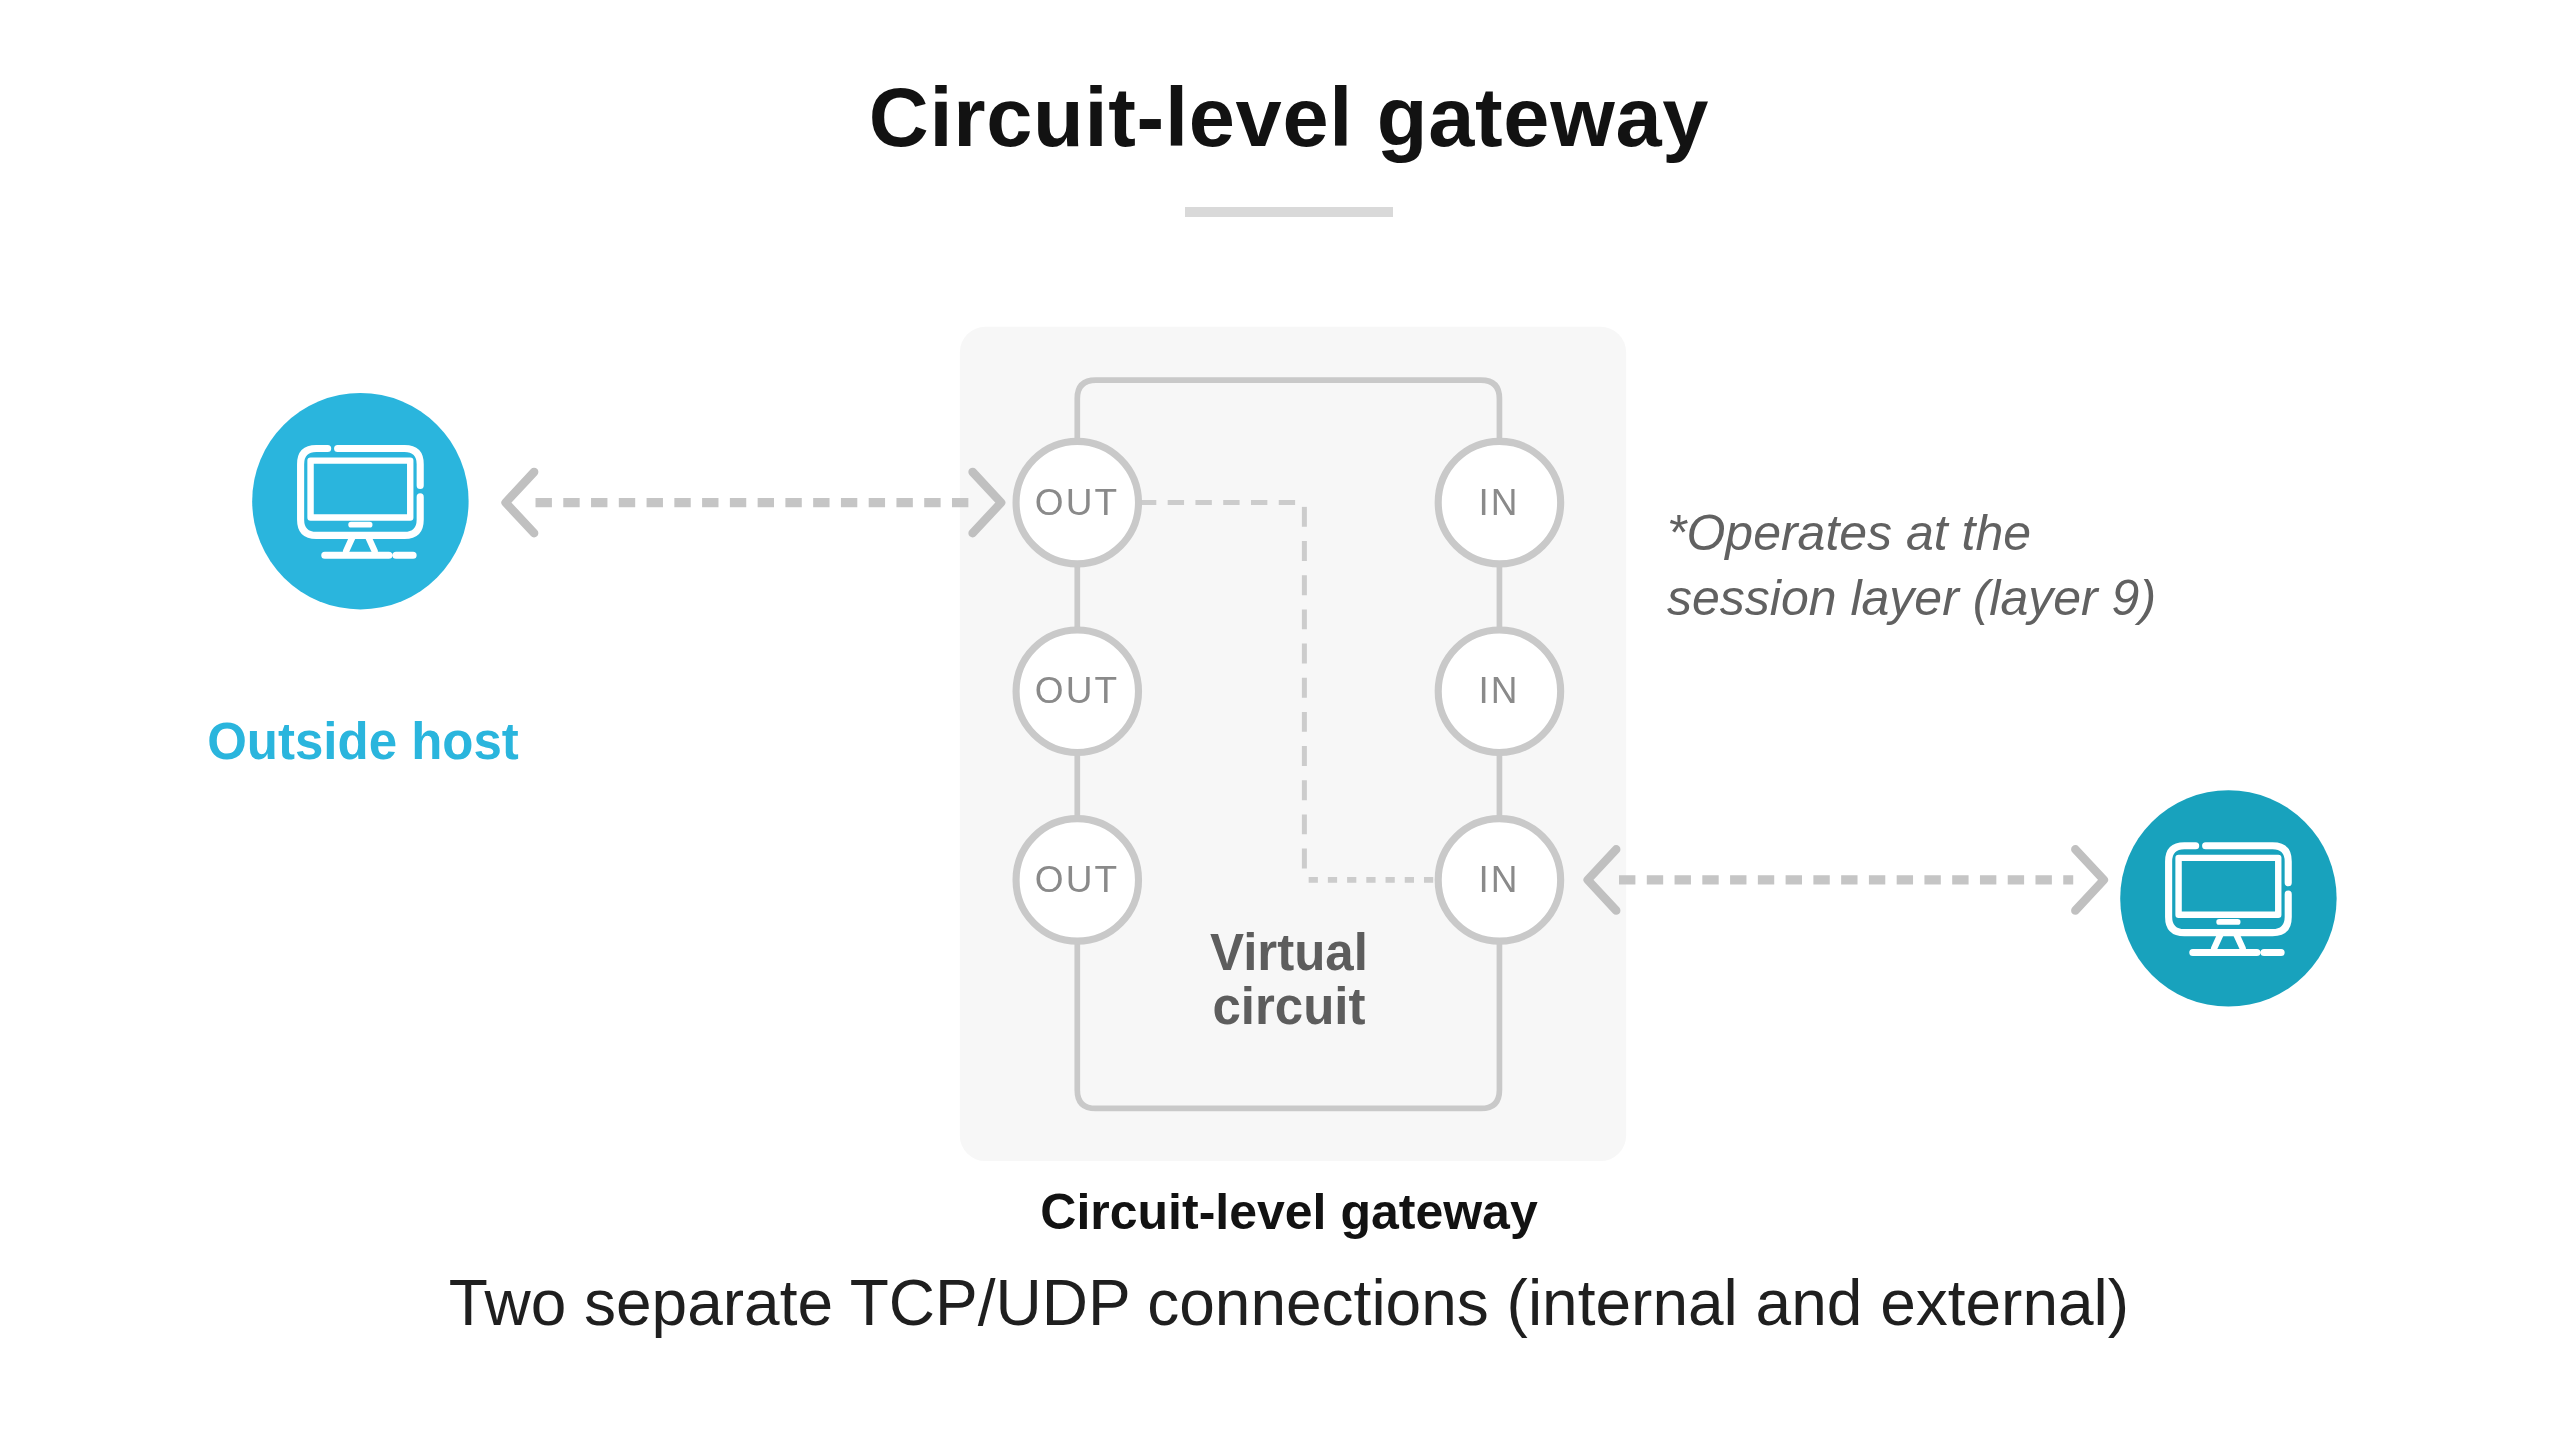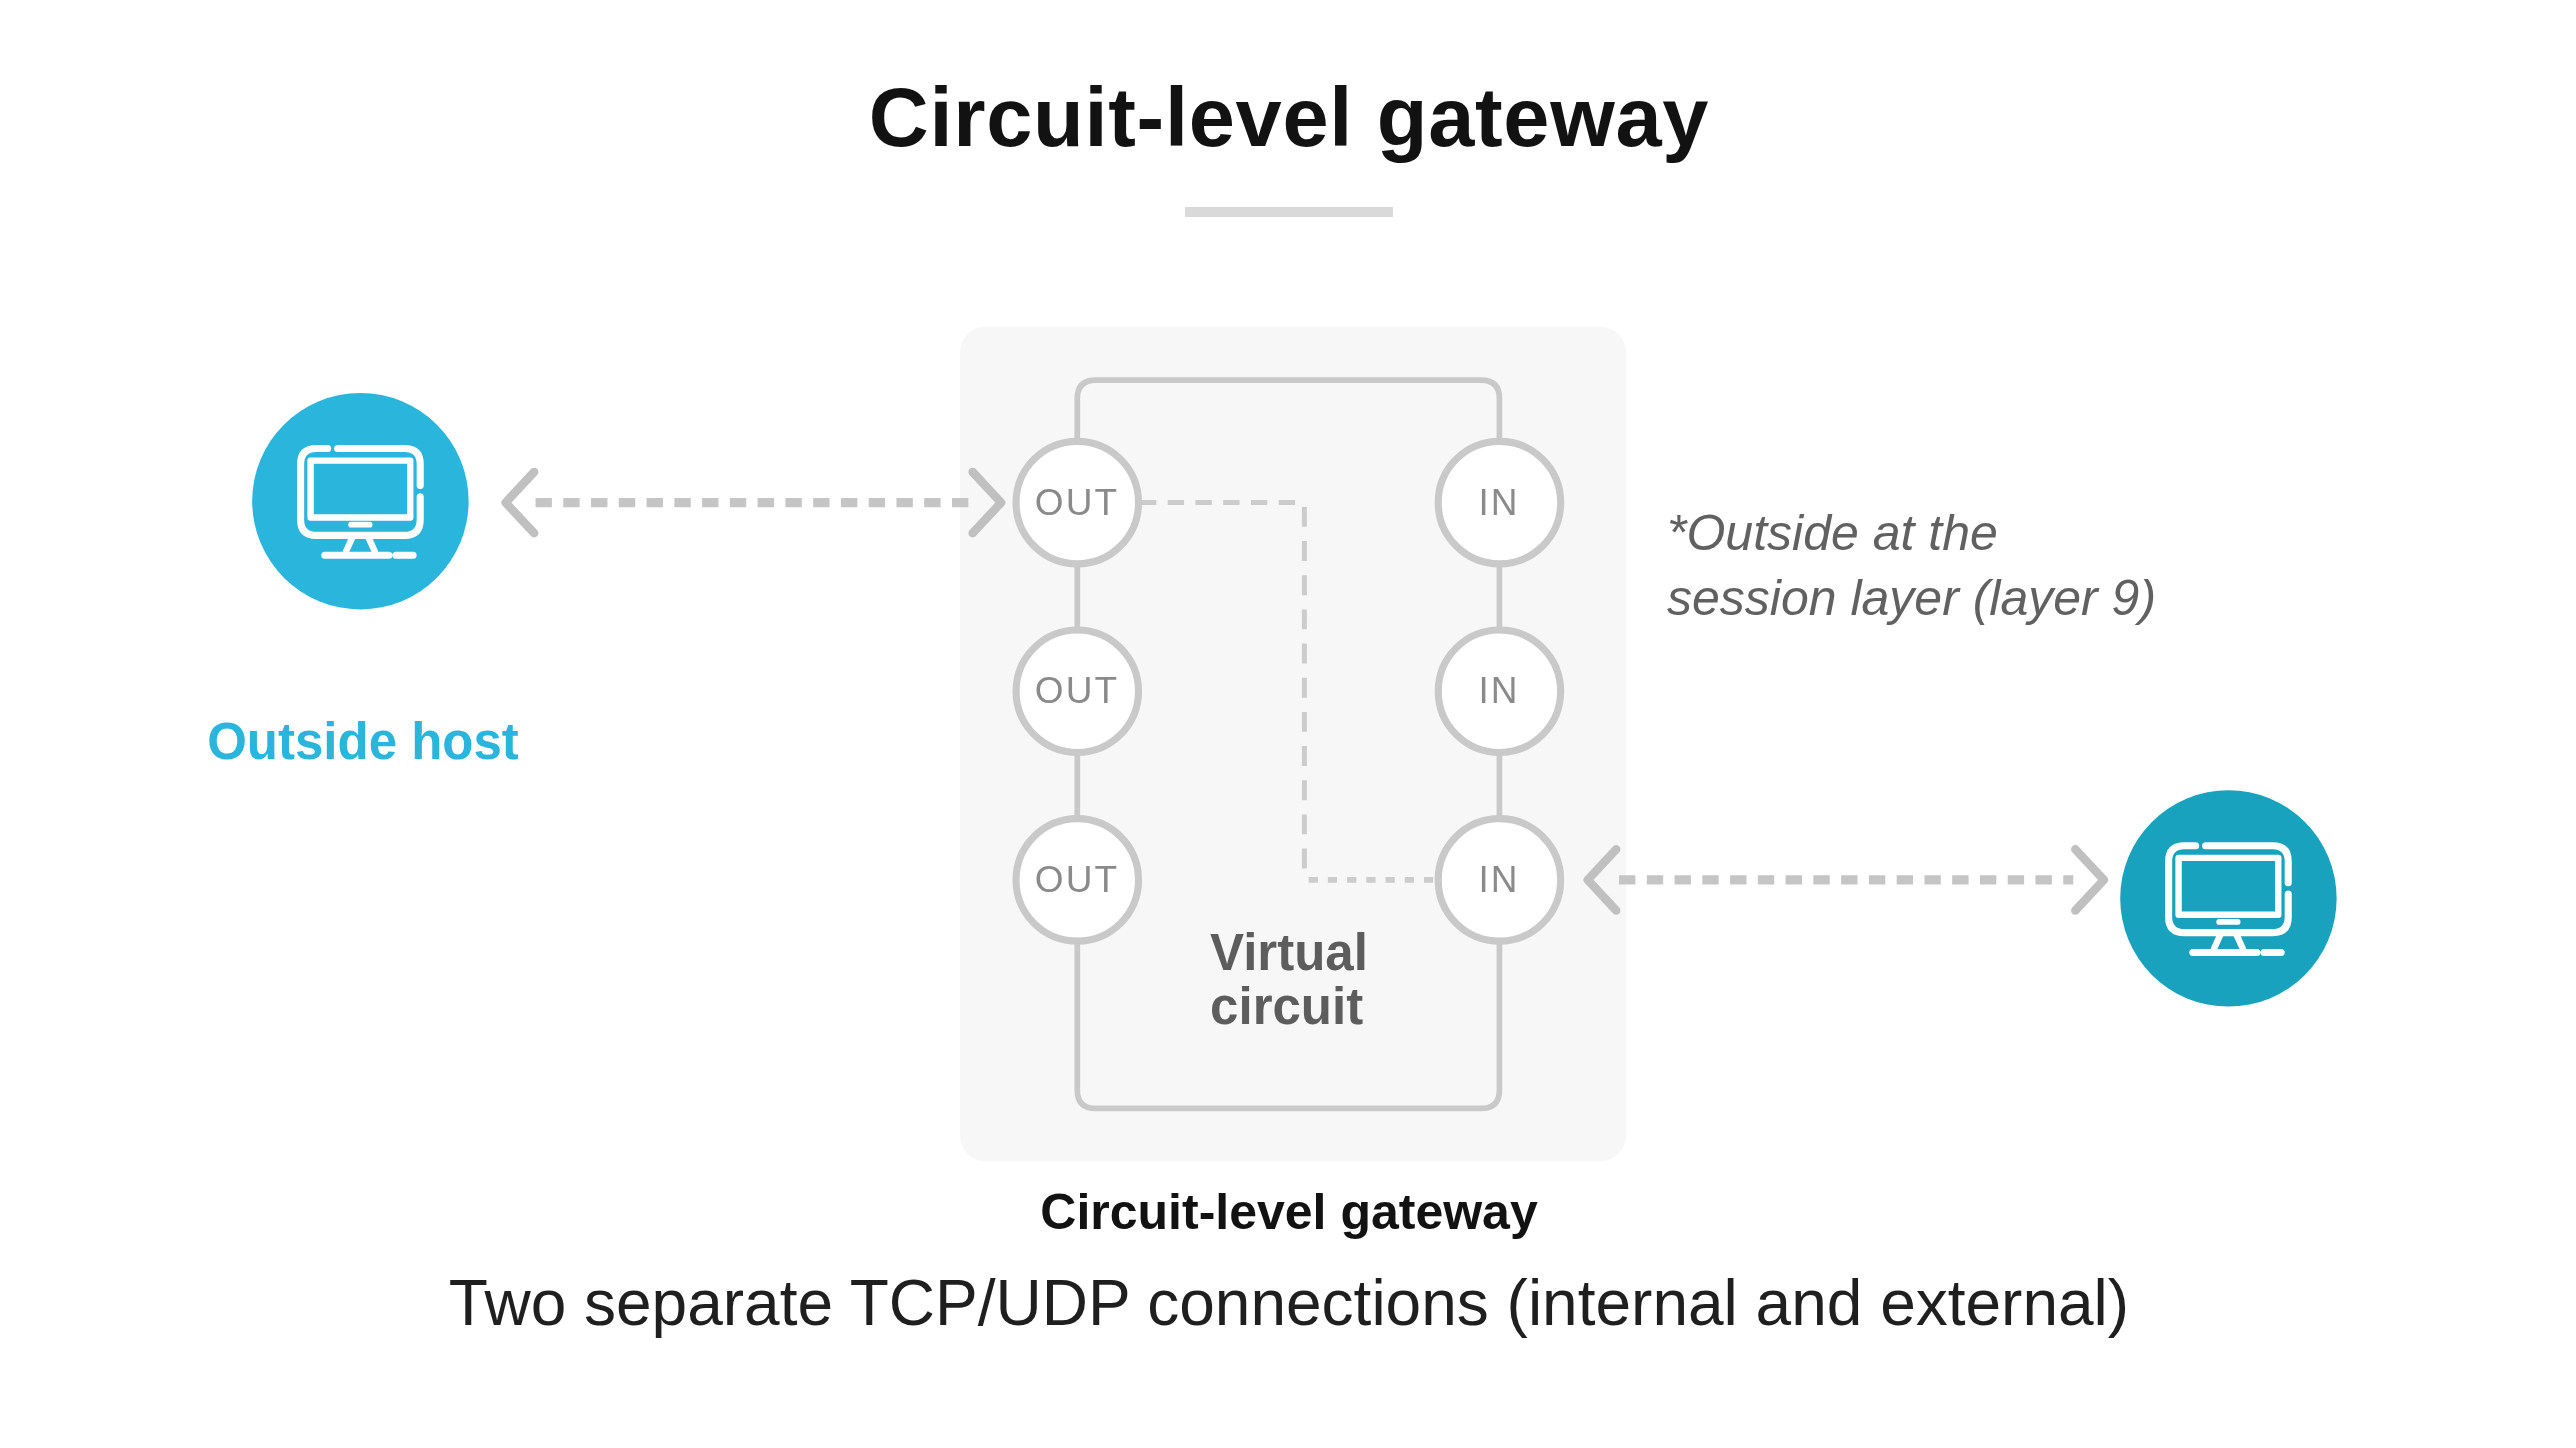--- a/index.html
+++ b/index.html
@@ -7,21 +7,21 @@
     position: relative;
     width: 2576px;
     height: 1448px;
     background: #ffffff;
     overflow: hidden;
     font-family: "Liberation Sans", "DejaVu Sans", sans-serif;
   }
   .layer { position: absolute; left: 0; top: 0; }
 
   .txt { position: absolute; white-space: nowrap; }
-  .center { transform: translateX(-50%); text-align: left; }
+  .center { transform: translateX(-50%); text-align: center; }
 
   .page-title {
     left: 1289px; top: 70px;
     font-size: 83px; font-weight: 700; letter-spacing: 0.7px;
     color: var(--title-color);
   }
   .title-underline {
     position: absolute; left: 1185px; top: 207px;
     width: 208px; height: 10px;
     background: var(--underline-color);
@@ -150,21 +150,21 @@
   <div class="port-label" style="left:1499px; top:503px">IN</div>
   <div class="port-label" style="left:1499px; top:691px">IN</div>
   <div class="port-label" style="left:1499px; top:880px">IN</div>
 
   <div class="txt center virtual-circuit">
     <div>Virtual</div>
     <div>circuit</div>
   </div>
 
   <div class="annotation">
-    <div>*Outside at the</div>
+    <div>*Operates at the</div>
     <div>session layer (layer 9)</div>
   </div>
 
   <div class="txt center caption-heading">Circuit-level gateway</div>
   <div class="txt center caption-subheading">Two separate TCP/UDP connections (internal and external)</div>
 
 </div>
 
 
 </body></html>

